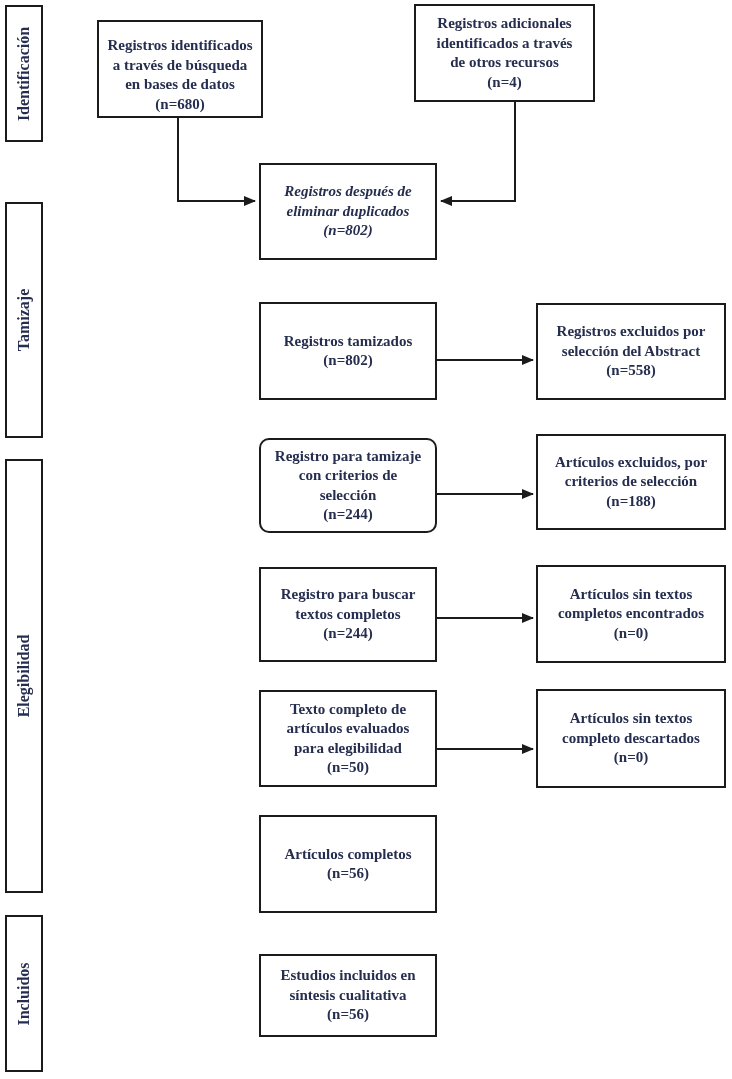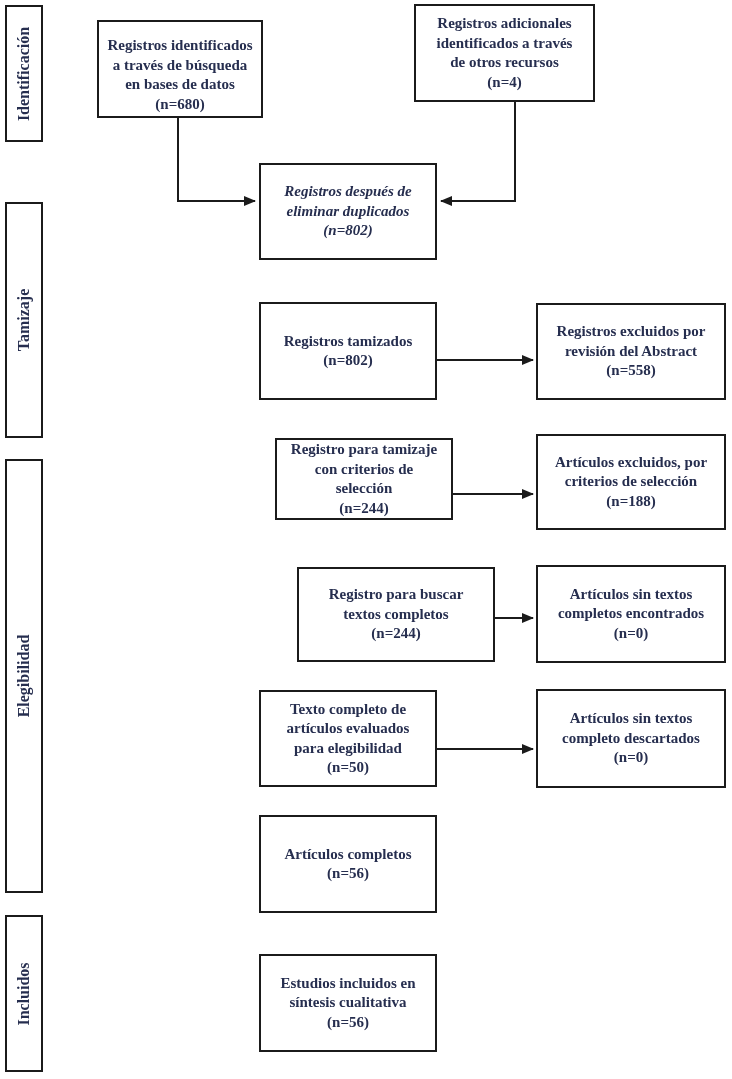--- a/index.html
+++ b/index.html
@@ -113,50 +113,50 @@
 
   <div class="box" style="left:259px;top:163px;width:178px;height:97px;font-style:italic;">
     <span class="ln">Registros después de</span>
     <span class="ln">eliminar duplicados</span>
     <span class="ln">(n=802)</span>
   </div>
   <div class="box" style="left:259px;top:302px;width:178px;height:98px;">
     <span class="ln">Registros tamizados</span>
     <span class="ln">(n=802)</span>
   </div>
-  <div class="box" style="left:275px;top:438px;width:178px;height:82px;">
+  <div class="box" style="left:259px;top:438px;width:178px;height:95px;border-radius:10px;">
     <span class="ln">Registro para tamizaje</span>
     <span class="ln">con criterios de</span>
     <span class="ln">selección</span>
     <span class="ln">(n=244)</span>
   </div>
-  <div class="box" style="left:259px;top:567px;width:198px;height:95px;margin-left:38px;">
+  <div class="box" style="left:259px;top:567px;width:178px;height:95px;">
     <span class="ln">Registro para buscar</span>
     <span class="ln">textos completos</span>
     <span class="ln">(n=244)</span>
   </div>
   <div class="box" style="left:259px;top:690px;width:178px;height:97px;">
     <span class="ln">Texto completo de</span>
     <span class="ln">artículos evaluados</span>
     <span class="ln">para elegibilidad</span>
     <span class="ln">(n=50)</span>
   </div>
   <div class="box" style="left:259px;top:815px;width:178px;height:98px;">
     <span class="ln">Artículos completos</span>
     <span class="ln">(n=56)</span>
   </div>
-  <div class="box" style="left:259px;top:954px;width:178px;height:98px;">
+  <div class="box" style="left:259px;top:954px;width:178px;height:83px;">
     <span class="ln">Estudios incluidos en</span>
     <span class="ln">síntesis cualitativa</span>
     <span class="ln">(n=56)</span>
   </div>
 
   <div class="box" style="left:536px;top:303px;width:190px;height:97px;text-align:right;">
     <span class="ln">Registros excluidos por</span>
-    <span class="ln">revisión del Abstract</span>
+    <span class="ln">selección del Abstract</span>
     <span class="ln">(n=558)</span>
   </div>
   <div class="box" style="left:536px;top:434px;width:190px;height:96px;">
     <span class="ln">Artículos excluidos, por</span>
     <span class="ln">criterios de selección</span>
     <span class="ln">(n=188)</span>
   </div>
   <div class="box" style="left:536px;top:565px;width:190px;height:98px;">
     <span class="ln">Artículos sin textos</span>
     <span class="ln">completos encontrados</span>

